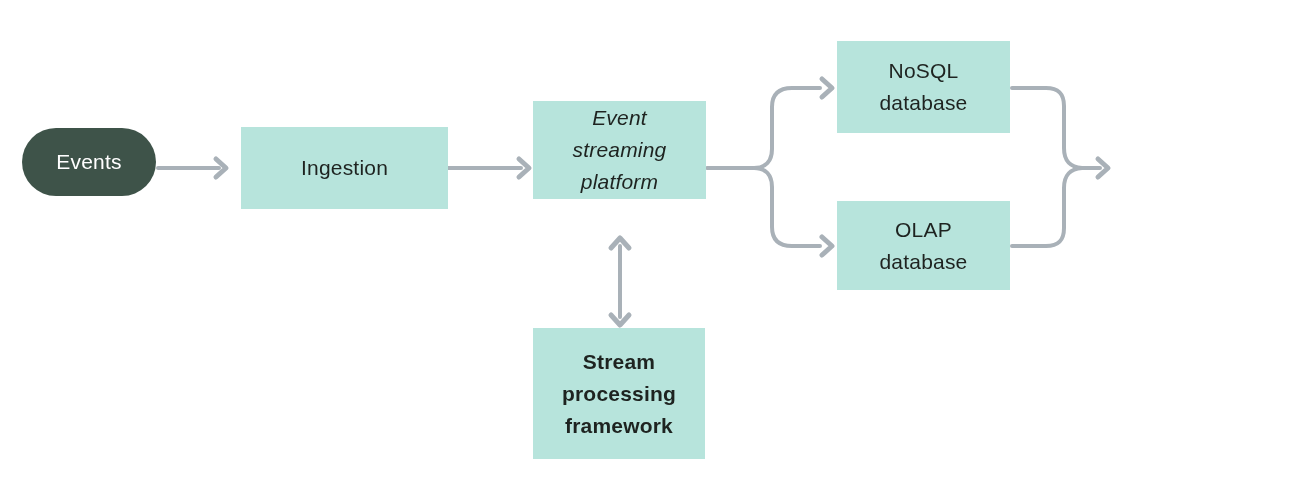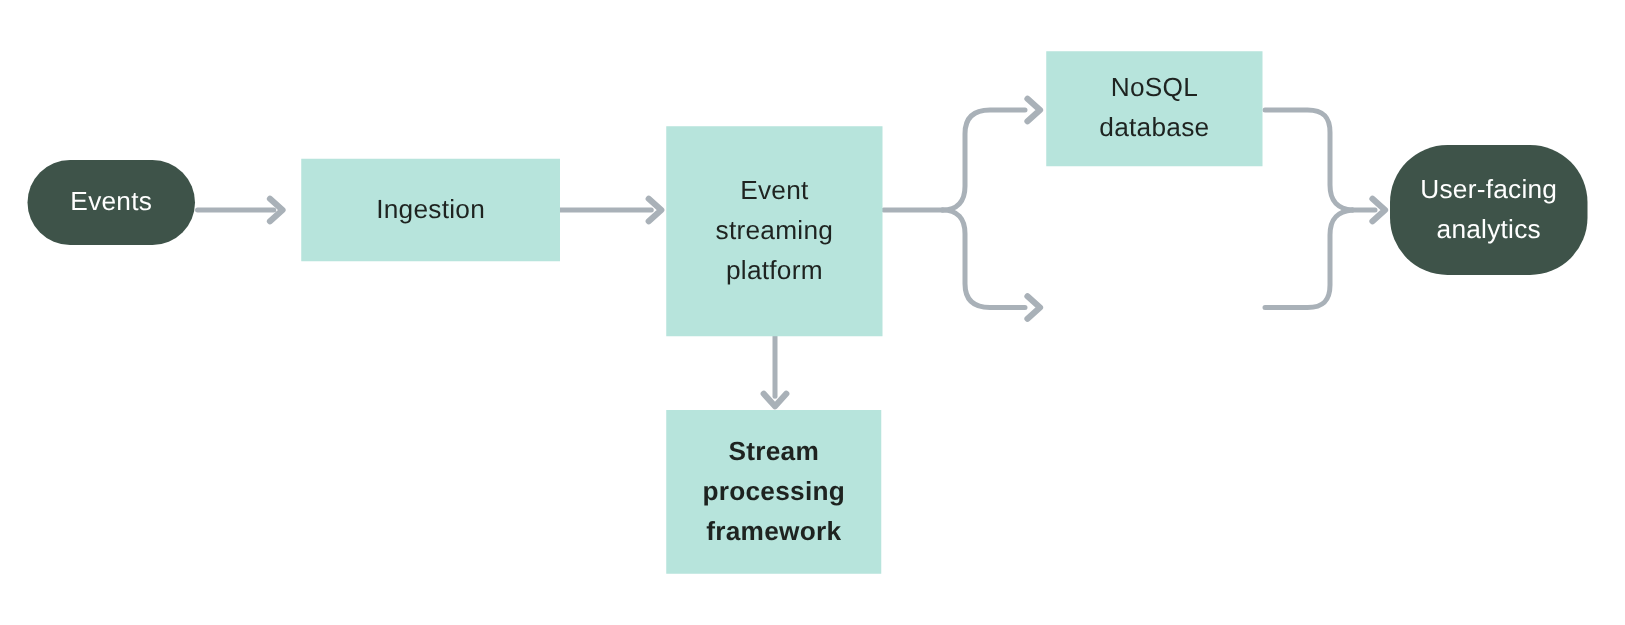--- a/index.html
+++ b/index.html
@@ -100,30 +100,30 @@
   </svg>
 
   <div class="node terminal" style="left:22px; top:128px; width:134px; height:68px; border-radius:39px; padding:0 10px;">
     <span class="label">Events</span>
   </div>
 
   <div class="node process" style="left:241px; top:127px; width:207px; height:82px;">
     <span class="label">Ingestion</span>
   </div>
 
-  <div class="node process" style="left:533px; top:101px; width:173px; height:168px;">
+  <div class="node process" style="left:533px; top:101px; width:173px; height:98px;font-style:italic;">
     <span class="label">Event streaming platform</span>
   </div>
 
   <div class="node process" style="left:837px; top:41px; width:173px; height:92px;">
     <span class="label">NoSQL database</span>
   </div>
 
+  <div class="node process" style="left:837px; top:201px; width:173px; height:89px;">
+    <span class="label">OLAP database</span>
+  </div>
 
   <div class="node process" style="left:533px; top:328px; width:172px; height:131px;font-weight:bold;">
     <span class="label">Stream processing framework</span>
   </div>
 
-  <div class="node terminal" style="left:1112px; top:116px; width:158px; height:104px; border-radius:46px; padding:0 10px;">
-    <span class="label">User-facing analytics</span>
-  </div>
 
 </div>
 
 </body></html>

